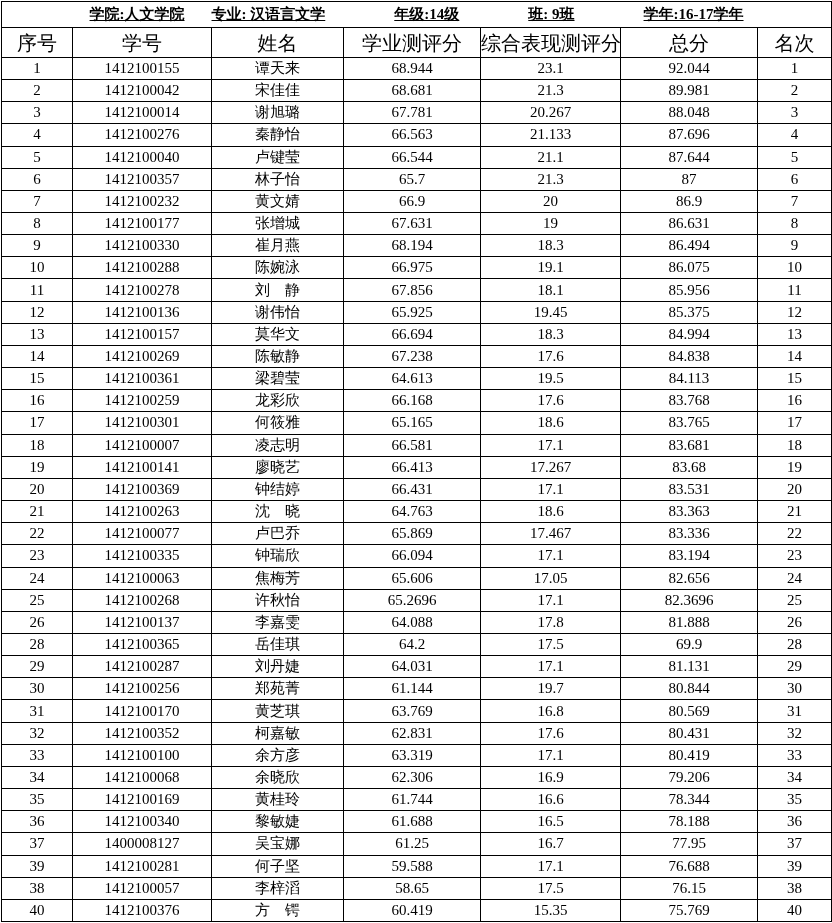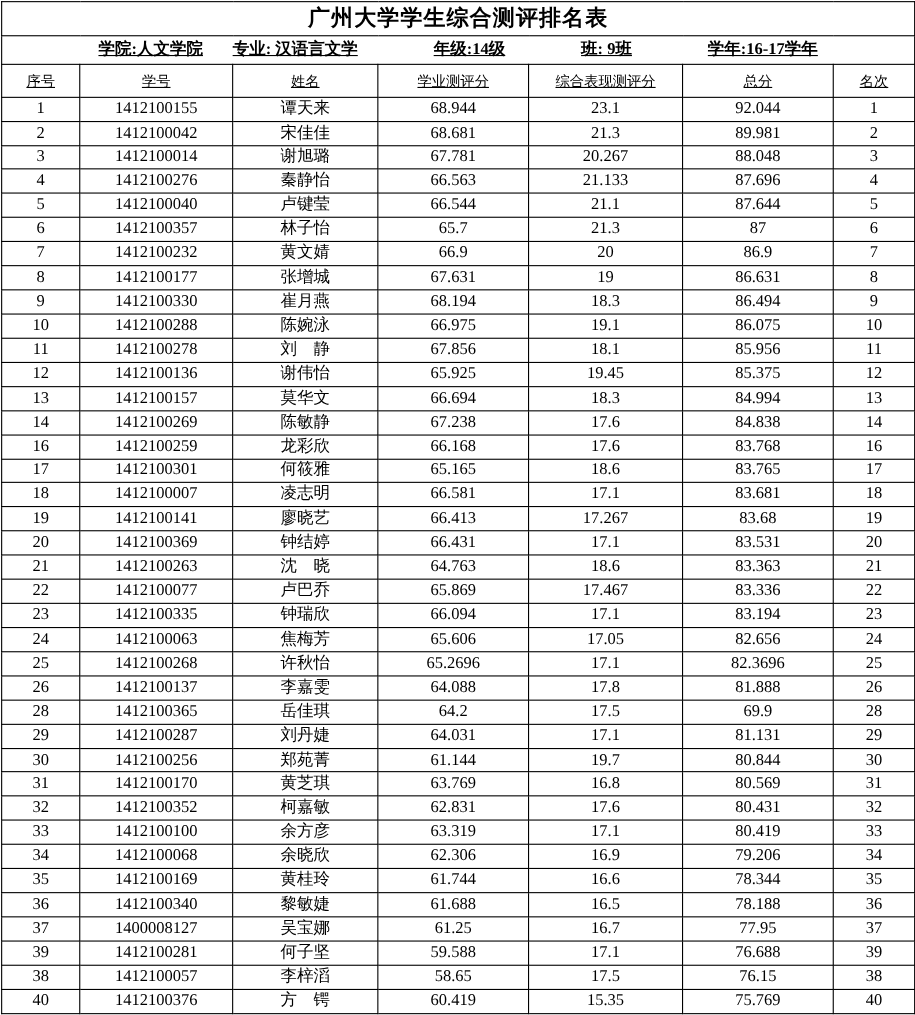--- a/index.html
+++ b/index.html
@@ -50,22 +50,21 @@
     justify-content: center;
     align-items: center;
     gap: 1px;
     text-decoration: underline;
   }
   .meta-seg { white-space: pre; }
   .meta-seg + .meta-seg { margin-left: 26px; }
   .meta-seg.wide { margin-left: 68px; }
   tr.header-row th {
     height: 27px;
-    font-size: 13px;
-    text-decoration: underline;
+    font-size: 20px;
   }
   tr.data-row td {
     height: 20px;
     font-size: 15px;
   }
 </style>
 </head>
 <body>
 
 <div class="sheet">
@@ -73,23 +72,20 @@
     <colgroup>
       <col style="width:71px">
       <col style="width:139px">
       <col style="width:132px">
       <col style="width:137px">
       <col style="width:140px">
       <col style="width:137px">
       <col style="width:74px">
     </colgroup>
     <tbody>
-      <tr class="title-row">
-        <td colspan="7">广州大学学生综合测评排名表</td>
-      </tr>
       <tr class="meta-row">
         <td colspan="7">
           <div class="meta-line">
             <span class="meta-seg">学院:人文学院</span>
             <span class="meta-seg">专业: 汉语言文学</span>
             <span class="meta-seg wide">年级:14级</span>
             <span class="meta-seg wide">班: 9班</span>
             <span class="meta-seg wide">学年:16-17学年</span>
           </div>
         </td>
@@ -225,20 +221,29 @@
         <tr class="data-row">
           <td>14</td>
           <td>1412100269</td>
           <td>陈敏静</td>
           <td>67.238</td>
           <td>17.6</td>
           <td>84.838</td>
           <td>14</td>
         </tr>
         <tr class="data-row">
+          <td>15</td>
+          <td>1412100361</td>
+          <td>梁碧莹</td>
+          <td>64.613</td>
+          <td>19.5</td>
+          <td>84.113</td>
+          <td>15</td>
+        </tr>
+        <tr class="data-row">
           <td>16</td>
           <td>1412100259</td>
           <td>龙彩欣</td>
           <td>66.168</td>
           <td>17.6</td>
           <td>83.768</td>
           <td>16</td>
         </tr>
         <tr class="data-row">
           <td>17</td>

